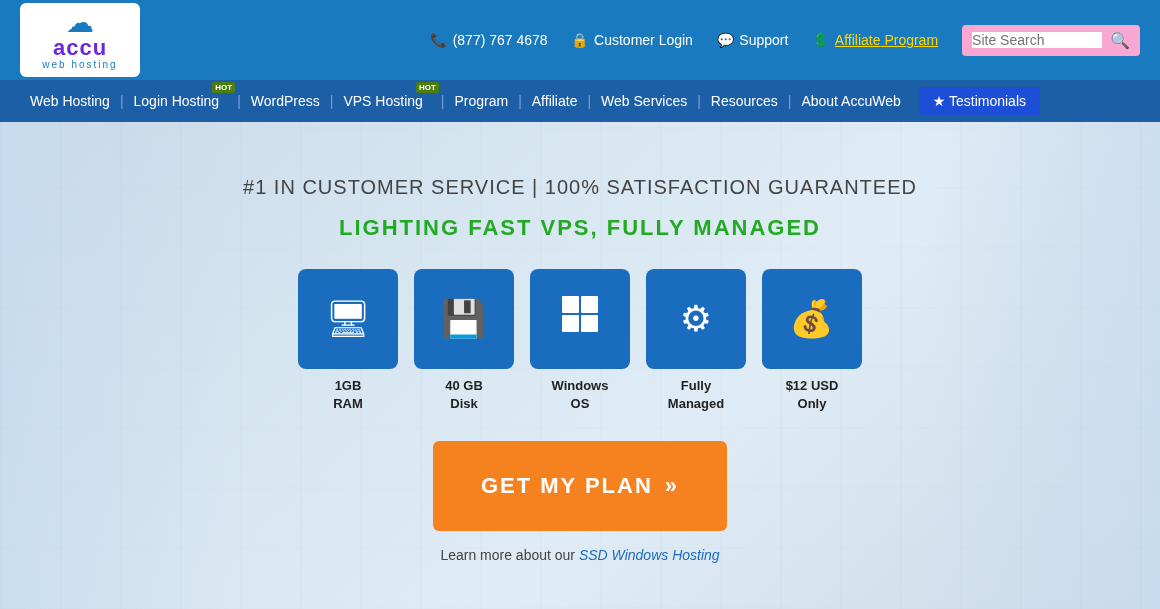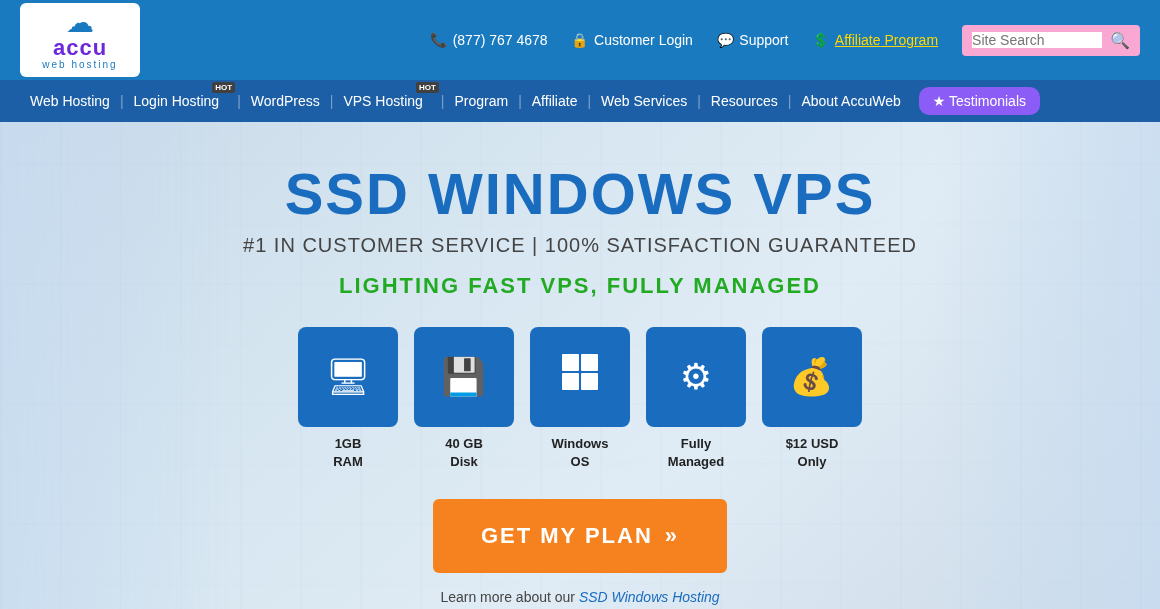--- a/index.html
+++ b/index.html
@@ -96,32 +96,32 @@
       white-space: nowrap;
     }
     .nav-separator {
       color: rgba(255,255,255,0.4);
       font-size: 14px;
     }
     .hot-badge {
       position: absolute;
       top: 2px;
       right: 2px;
-      background: #404040;
+      background: #4d7c0f;
       color: white;
       font-size: 8px;
       font-weight: bold;
       padding: 1px 3px;
       border-radius: 2px;
       transform: rotate(0deg);
     }
     .testimonials-btn {
-      background: #8b5cf6;
+      background: #1d4ed8;
       color: white !important;
-      border-radius: 10px;
+      border-radius: 0;
       padding: 6px 14px !important;
       height: auto !important;
       display: flex;
       align-items: center;
       gap: 5px;
       margin-left: 8px;
     }
 
     
     .hero {
@@ -209,21 +209,21 @@
       flex-direction: column;
       align-items: center;
     }
 
     
     .cta-btn {
       background: #f5821f;
       color: white;
       font-size: 22px;
       font-weight: bold;
-      padding: 24px 48px;
+      padding: 32px 48px;
       border-radius: 6px;
       border: none;
       cursor: pointer;
       margin-top: 28px;
       letter-spacing: 2px;
       display: flex;
       align-items: center;
       gap: 12px;
       position: relative;
       z-index: 1;
@@ -329,21 +329,20 @@
     <span>About AccuWeb</span>
   </a>
   <a href="#" class="testimonials-btn">
     <span>★  Testimonials</span>
   </a>
 </nav>
 
 <section class="hero">
   <div class="hero-bg"></div>
 
-  <h1>SSD WINDOWS VPS</h1>
   <p class="hero-subtitle">#1 IN CUSTOMER SERVICE | 100% SATISFACTION GUARANTEED</p>
   <p class="hero-tagline">LIGHTING FAST VPS, FULLY MANAGED</p>
 
   <div class="feature-row">
 
     <div class="feature-col">
       <div class="feature-box">
         <span class="feature-icon">🖥</span>
       </div>
       <div class="feature-caption">1GB<br>RAM</div>

